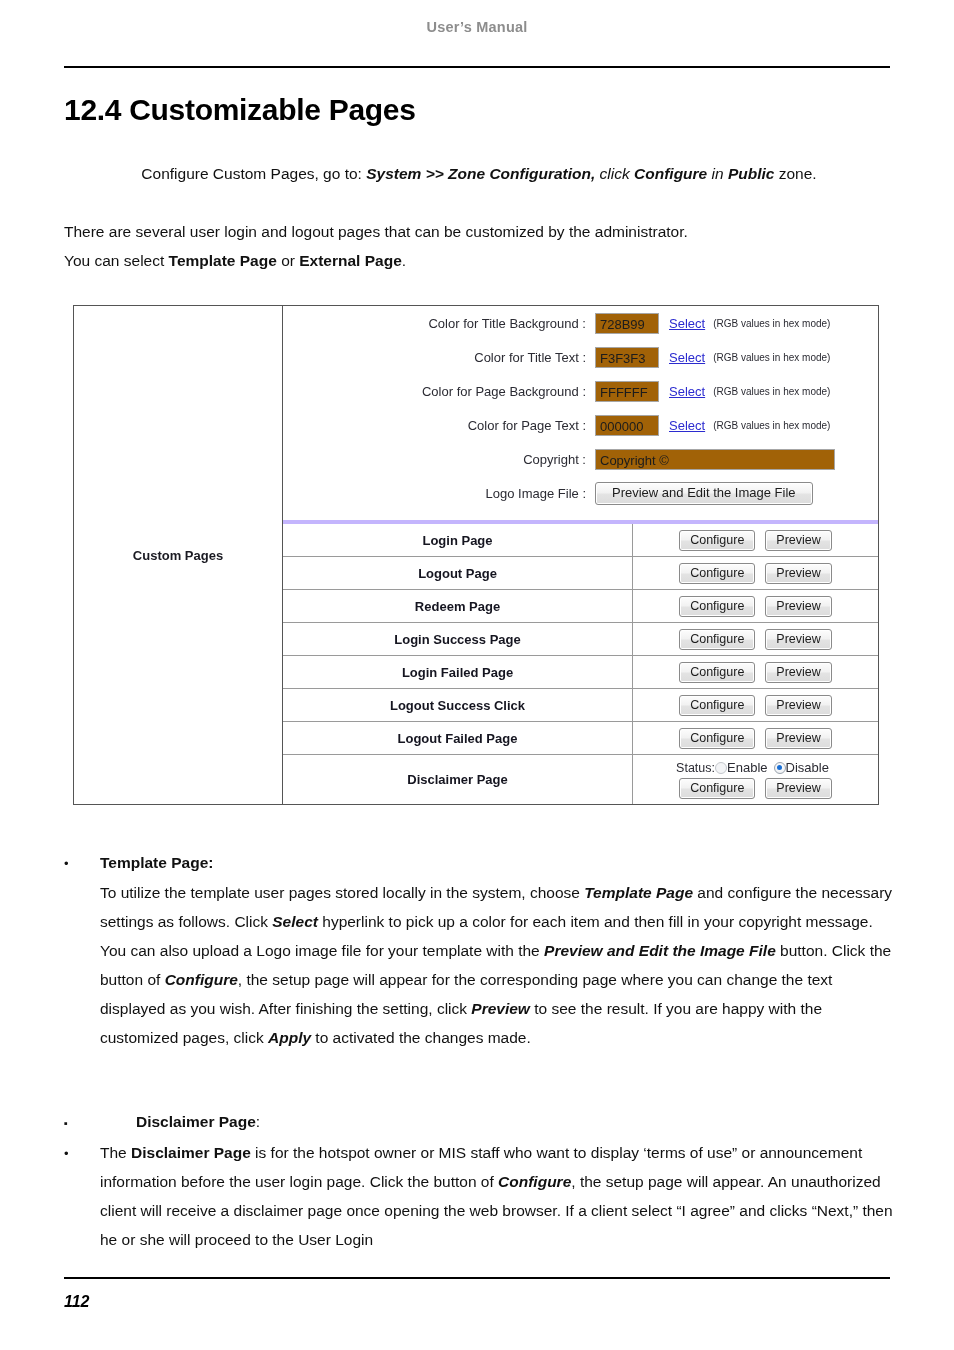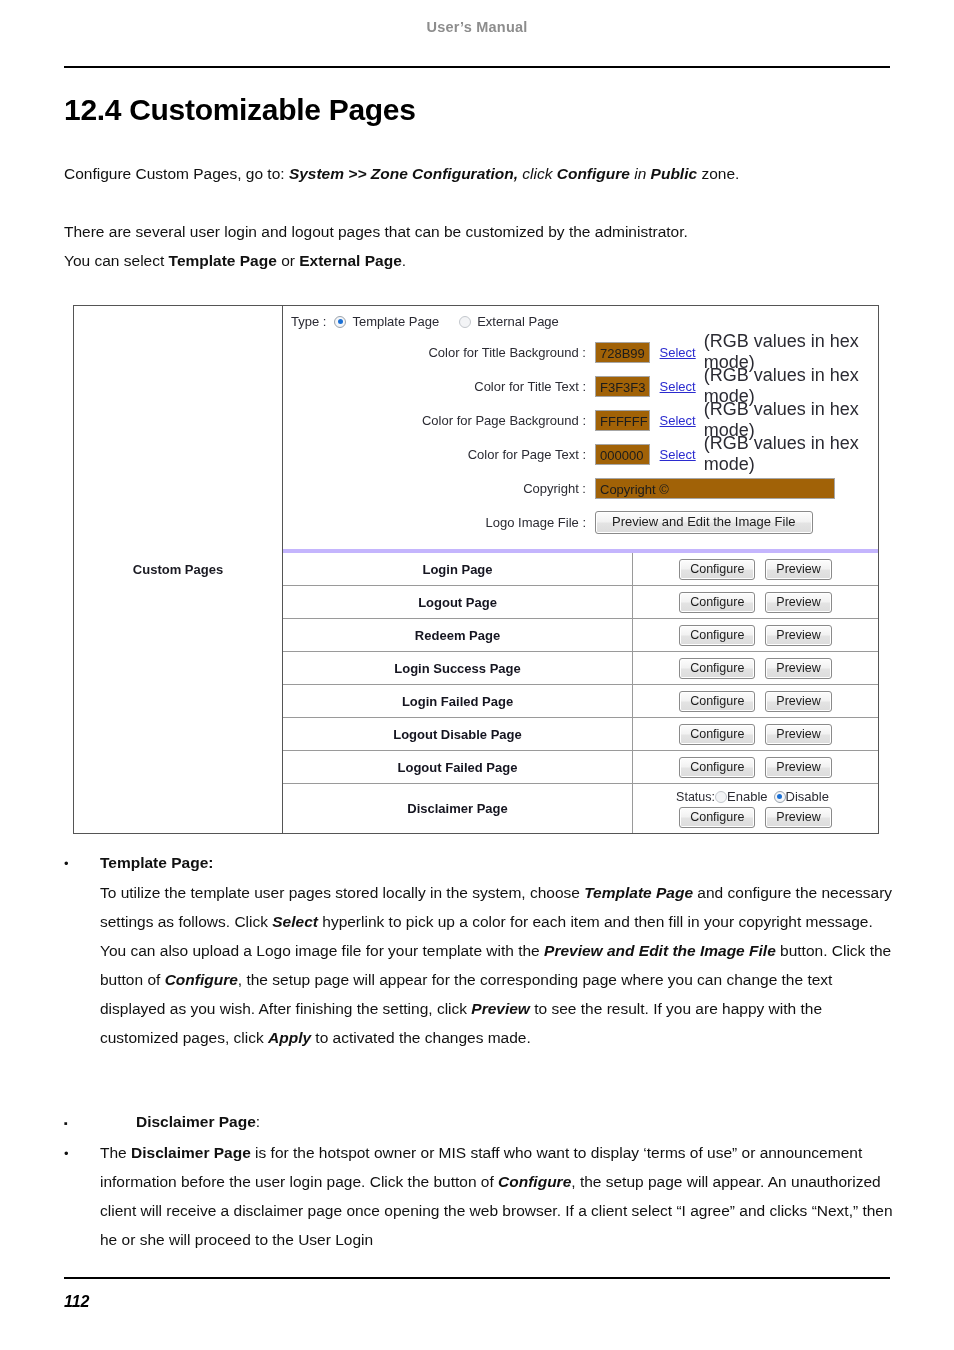--- a/index.html
+++ b/index.html
@@ -68,21 +68,21 @@
 
   
   .intro {
     position: absolute;
     left: 64px;
     width: 830px;
     font-size: 15.5px;
     line-height: 29px;
     color: #111111;
   }
-  .intro-1 { top: 159px; }
+  .intro-1 { top: 159px; text-align: center; }
   .intro-2 { top: 217px; }
   .bi { font-weight: bold; font-style: italic; }
   .b  { font-weight: bold; }
   .i  { font-style: italic; }
 
   
   .shot {
     position: absolute;
     top: 305px;
     left: 73px;
@@ -180,21 +180,21 @@
   }
   .txtbox.hex { width: 64px; }
   .txtbox.copyright { width: 240px; }
   .select-link {
     color: #2b2bcf;
     text-decoration: underline;
     font-size: 13px;
     margin: 0 8px 0 10px;
     cursor: pointer;
   }
-  .hint { font-size: 18px; color: #2b2b33; }
+  .hint { font-size: 10px; color: #2b2b33; }
 
   .btn {
     display: inline-block;
     border: 1px solid #8a8a8a;
     border-radius: 3px;
     background: linear-gradient(to bottom, #fdfdfd 0%, #f2f2f2 45%, #e3e3e3 55%, #dcdcdc 100%);
     box-shadow: inset 0 0 0 1px #ffffff;
     color: #1c1c1c;
     font-size: 12.5px;
     font-family: "Liberation Sans", sans-serif;
@@ -317,27 +317,20 @@
 </div>
 
 <div class="shot">
 
   <div class="shot-left">
     <div class="shot-left-label">Custom Pages</div>
   </div>
 
   <div class="shot-right">
 
-    <div class="type-row">
-      <span class="type-label">Type :</span>
-      <span class="radio on"></span>
-      <span class="radio-text">Template Page</span>
-      <span class="radio off"></span>
-      <span class="radio-text">External Page</span>
-    </div>
 
     <div class="form-grid">
 
       <div class="form-row">
         <div class="form-label">Color for Title Background :</div>
         <div class="txtbox hex">728B99</div>
         <span class="select-link">Select</span>
         <span class="hint">(RGB values in hex mode)</span>
       </div>
 
@@ -420,21 +413,21 @@
         <div class="pg-name">Login Failed Page</div>
         <div class="pg-actions">
           <div class="btn-pair">
             <span class="btn">Configure</span>
             <span class="btn">Preview</span>
           </div>
         </div>
       </div>
 
       <div class="pg-row">
-        <div class="pg-name">Logout Disable Page</div>
+        <div class="pg-name">Logout Success Click</div>
         <div class="pg-actions">
           <div class="btn-pair">
             <span class="btn">Configure</span>
             <span class="btn">Preview</span>
           </div>
         </div>
       </div>
 
       <div class="pg-row">
         <div class="pg-name">Logout Failed Page</div>

